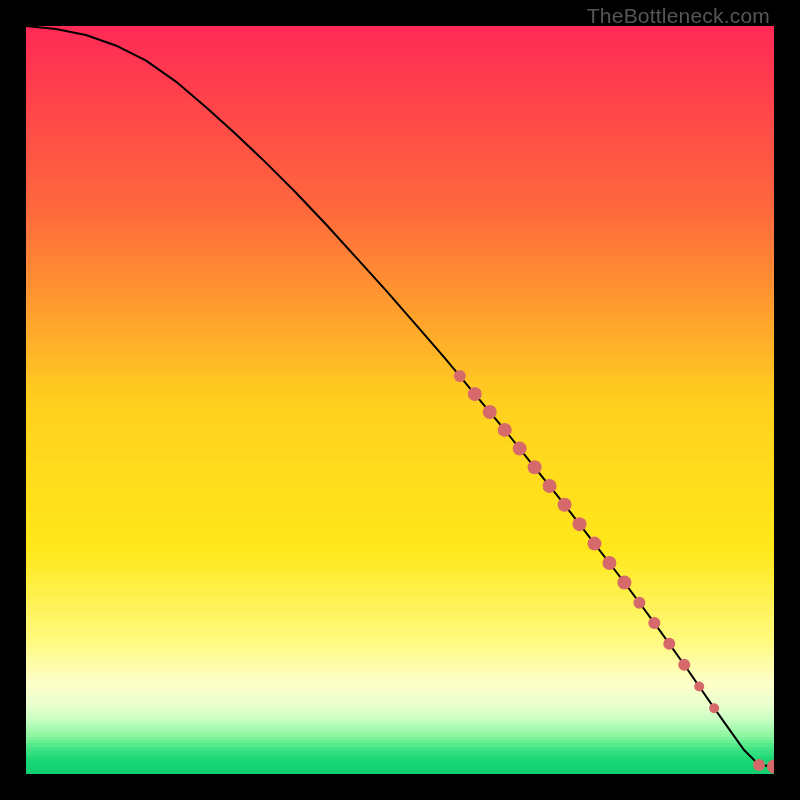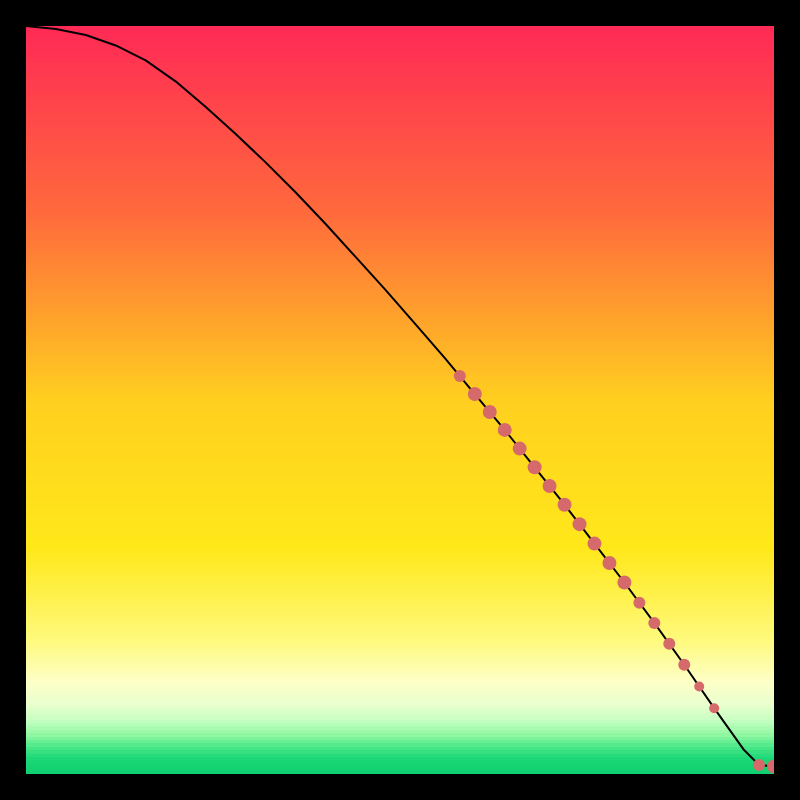--- a/index.html
+++ b/index.html
@@ -292,14 +292,15 @@
           <circle cx="643.28" cy="617.85" r="6" fill="#d66a6a"></circle>
           <circle cx="658.24" cy="638.79" r="6" fill="#d66a6a"></circle>
           <circle cx="673.20" cy="660.48" r="5" fill="#d66a6a"></circle>
           <circle cx="688.16" cy="682.18" r="5" fill="#d66a6a"></circle>
           <circle cx="733.04" cy="739.02" r="6" fill="#d66a6a"></circle>
           <circle cx="748.00" cy="740.52" r="7" fill="#d66a6a"></circle>
         </g>
     </svg>
   </div>
 
+  <div class="watermark">TheBottleneck.com</div>
 
 </div>
 
 </body></html>

